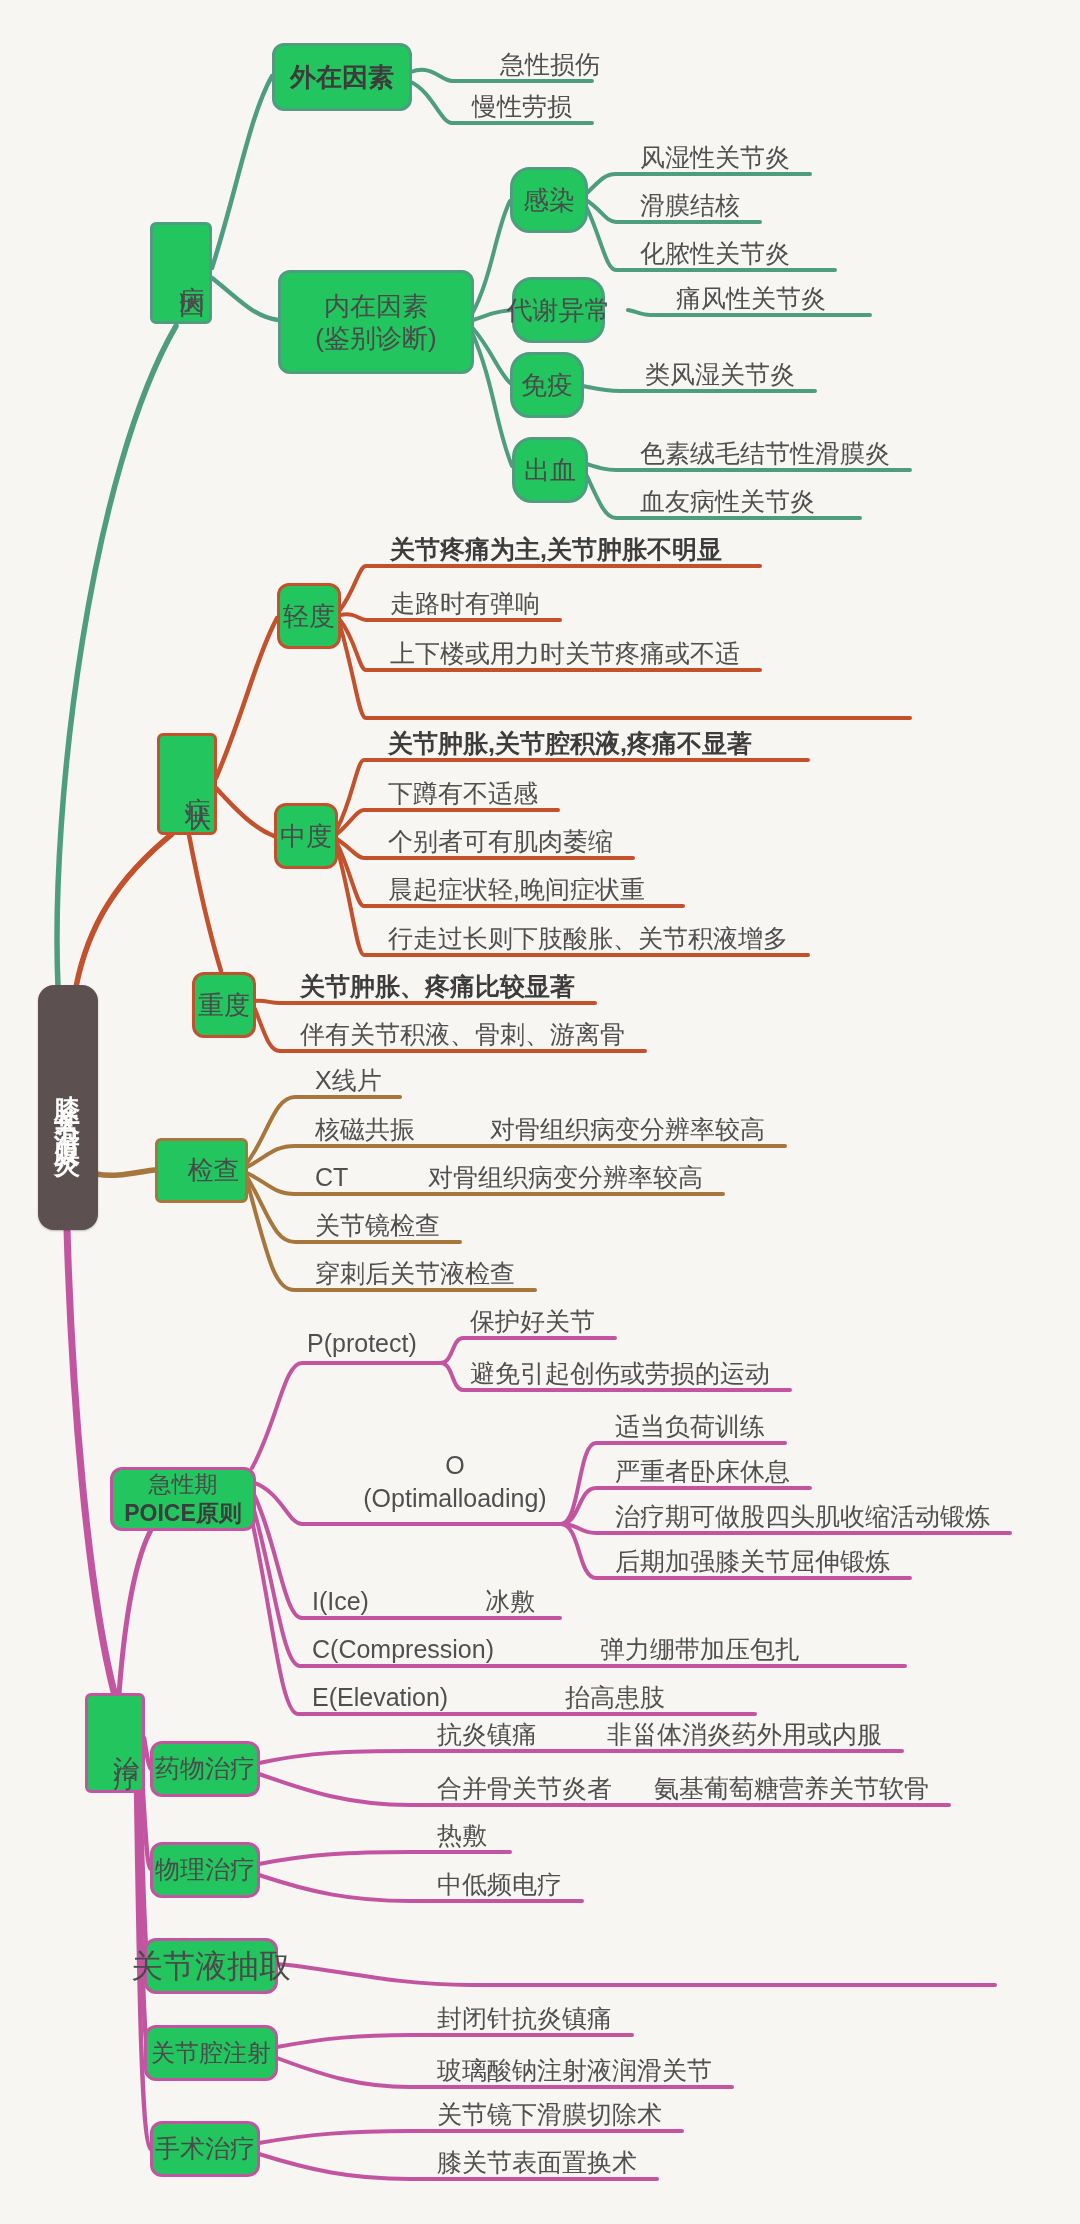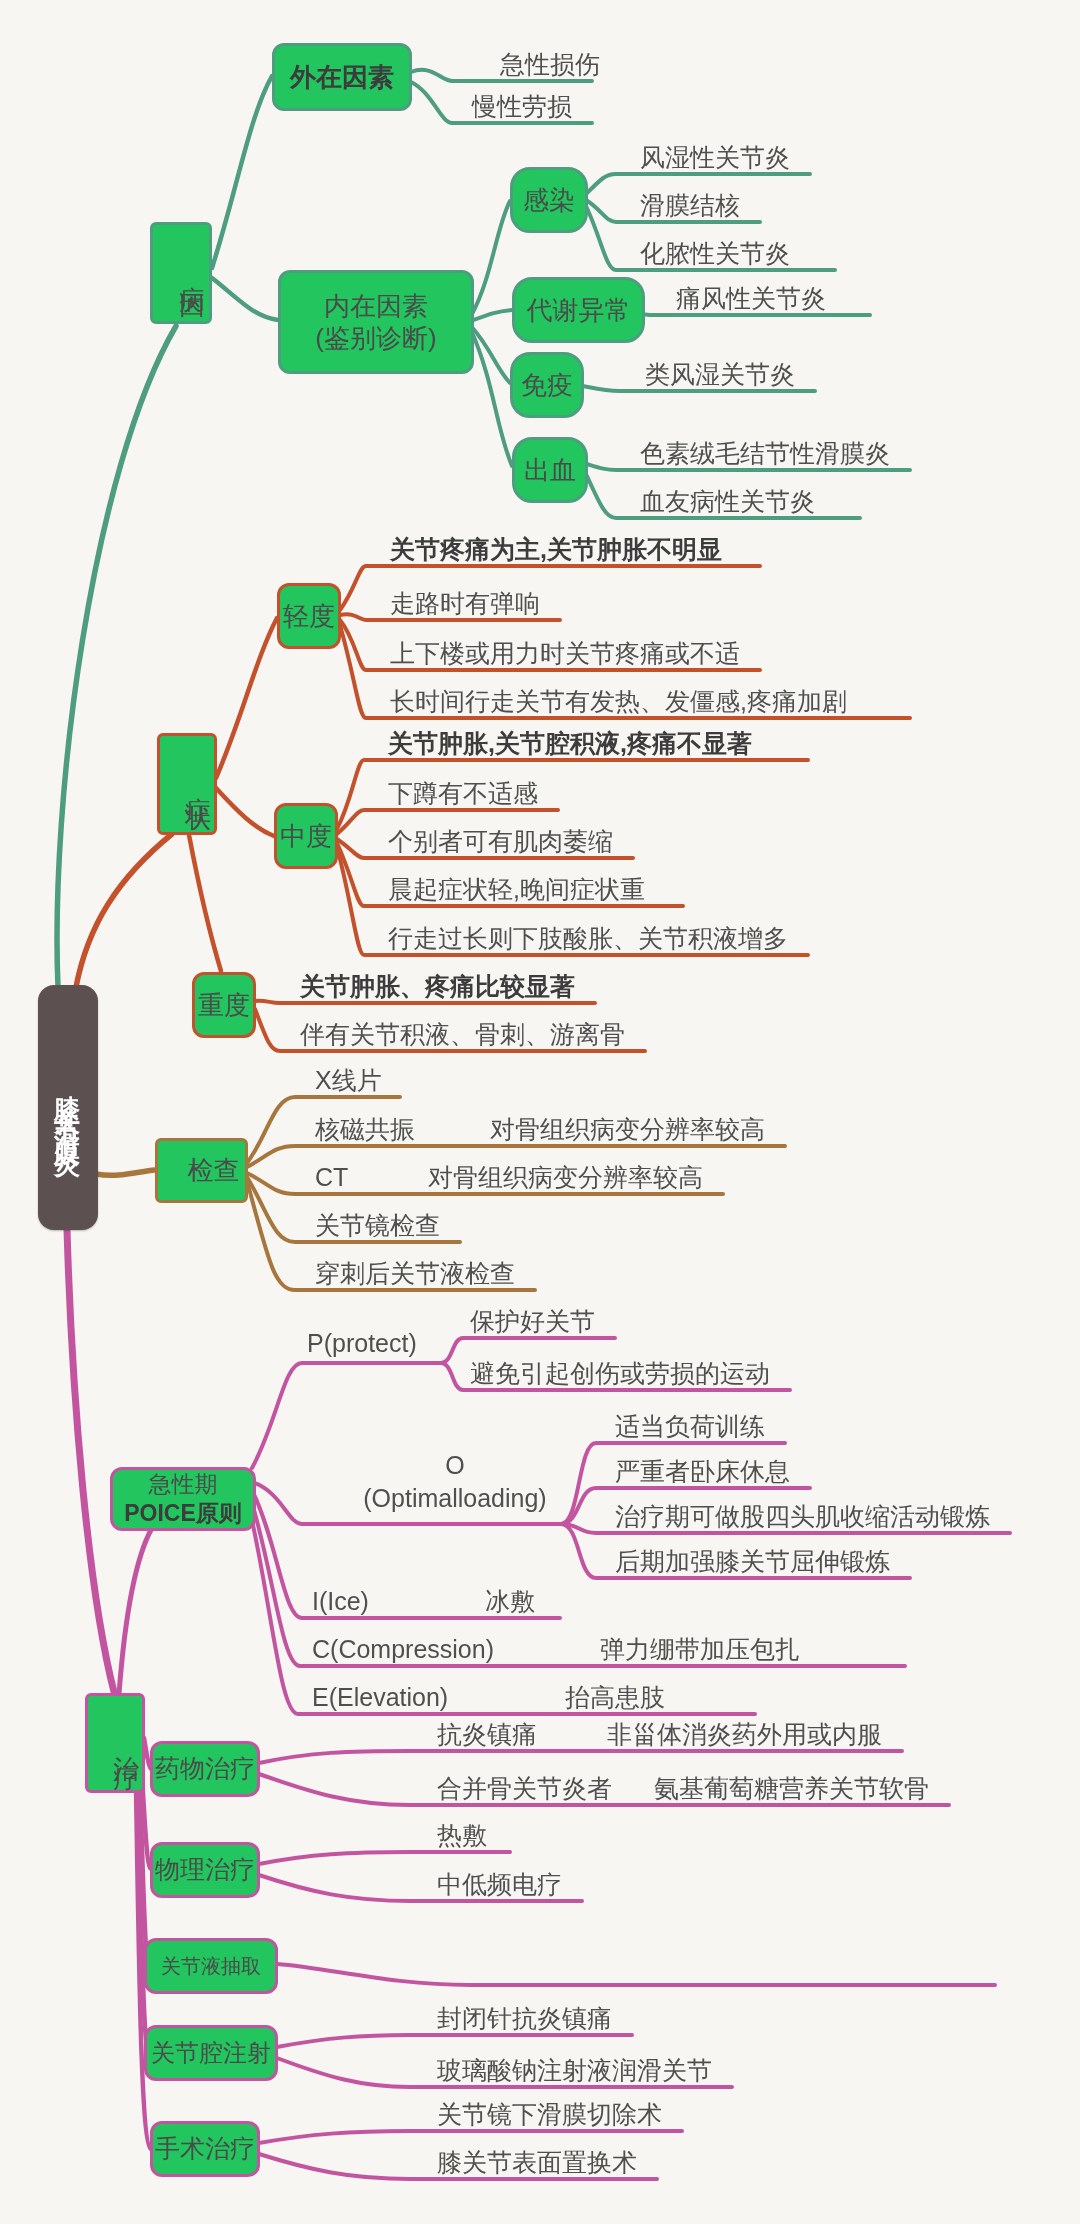--- a/index.html
+++ b/index.html
@@ -124,21 +124,21 @@
   <div class="lbl">(鉴别诊断)</div>
 </div>
 
 <div class="box teal-b r-lg" style="left:510px;top:167px;width:78px;height:66px;">
   <div class="lbl">感染</div>
 </div>
 <div class="t" style="left:640px;top:142px;">风湿性关节炎</div>
 <div class="t" style="left:640px;top:190px;">滑膜结核</div>
 <div class="t" style="left:640px;top:238px;">化脓性关节炎</div>
 
-<div class="box teal-b r-lg" style="left:512px;top:277px;width:133px;height:66px;">
+<div class="box teal-b r-lg" style="left:512px;top:277px;width:93px;height:66px;">
   <div class="lbl">代谢异常</div>
 </div>
 <div class="t" style="left:676px;top:283px;">痛风性关节炎</div>
 
 <div class="box teal-b r-lg" style="left:510px;top:352px;width:74px;height:66px;">
   <div class="lbl">免疫</div>
 </div>
 <div class="t" style="left:645px;top:359px;">类风湿关节炎</div>
 
 <div class="box teal-b r-lg" style="left:512px;top:437px;width:76px;height:66px;">
@@ -149,21 +149,20 @@
 
 <div class="box orange-b r-sm" style="left:157px;top:733px;width:60px;height:102px;">
   <div class="vtext">症状</div>
 </div>
 <div class="box orange-b r-md" style="left:277px;top:583px;width:64px;height:66px;">
   <div class="lbl">轻度</div>
 </div>
 <div class="t b" style="left:390px;top:534px;">关节疼痛为主,关节肿胀不明显</div>
 <div class="t" style="left:390px;top:588px;">走路时有弹响</div>
 <div class="t" style="left:390px;top:638px;">上下楼或用力时关节疼痛或不适</div>
-<div class="t" style="left:390px;top:686px;">长时间行走关节有发热、发僵感,疼痛加剧</div>
 
 <div class="box orange-b r-md" style="left:274px;top:803px;width:64px;height:66px;">
   <div class="lbl">中度</div>
 </div>
 <div class="t b" style="left:388px;top:728px;">关节肿胀,关节腔积液,疼痛不显著</div>
 <div class="t" style="left:388px;top:778px;">下蹲有不适感</div>
 <div class="t" style="left:388px;top:826px;">个别者可有肌肉萎缩</div>
 <div class="t" style="left:388px;top:874px;">晨起症状轻,晚间症状重</div>
 <div class="t" style="left:388px;top:923px;">行走过长则下肢酸胀、关节积液增多</div>
 
@@ -221,21 +220,21 @@
 <div class="t" style="left:437px;top:1773px;">合并骨关节炎者</div>
 <div class="t" style="left:654px;top:1773px;">氨基葡萄糖营养关节软骨</div>
 
 <div class="box pink-b r-md" style="left:150px;top:1842px;width:110px;height:56px;">
   <div class="lbl" style="font-size:25px;">物理治疗</div>
 </div>
 <div class="t" style="left:437px;top:1820px;">热敷</div>
 <div class="t" style="left:437px;top:1869px;">中低频电疗</div>
 
 <div class="box pink-b r-md" style="left:144px;top:1938px;width:134px;height:56px;">
-  <div class="lbl" style="font-size:20px;">关节液抽取</div>
+  <div class="lbl" style="font-size:32px;">关节液抽取</div>
 </div>
 
 <div class="box pink-b r-md" style="left:144px;top:2025px;width:134px;height:56px;">
   <div class="lbl" style="font-size:24px;">关节腔注射</div>
 </div>
 <div class="t" style="left:437px;top:2003px;">封闭针抗炎镇痛</div>
 <div class="t" style="left:437px;top:2055px;">玻璃酸钠注射液润滑关节</div>
 
 <div class="box pink-b r-md" style="left:150px;top:2121px;width:110px;height:56px;">
   <div class="lbl" style="font-size:25px;">手术治疗</div>

